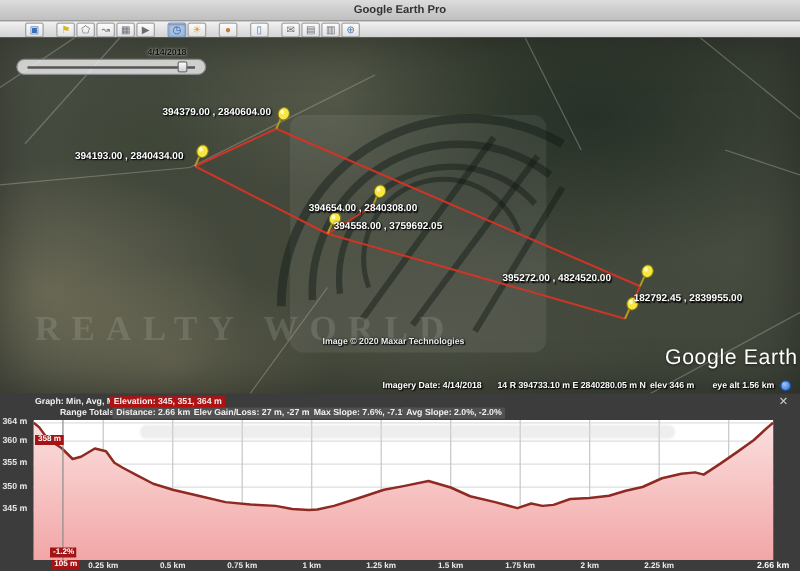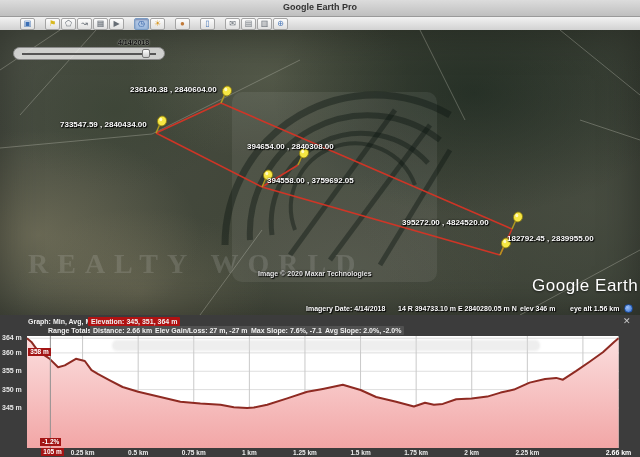--- a/index.html
+++ b/index.html
@@ -215,23 +215,23 @@
     <div id="ts-date">4/14/2018</div>
 
     <div id="copyright">Image © 2020 Maxar Technologies</div>
     <div id="ge-logo">Google Earth</div>
 
     <div class="status" style="left:306px;">Imagery Date: 4/14/2018</div>
     <div class="status" style="left:398px;">14 R 394733.10 m E 2840280.05 m N</div>
     <div class="status" style="left:520px;">elev   346 m</div>
     <div class="status" style="left:570px;">eye alt   1.56 km</div>
     <div id="nav-dot"></div>
-  <div class="pinlabel" style="left: 130px; top: 55px;">236140.38 , 2840604.00</div>
-      <div class="pinlabel" style="left: 60px; top: 90px;">733547.59 , 2840434.00</div>
-      <div class="pinlabel" style="left: 247px; top: 112px;">394654.00 , 2840308.00</div>
+  <div class="pinlabel" style="left: 130px; top: 55px;">394379.00 , 2840604.00</div>
+      <div class="pinlabel" style="left: 60px; top: 90px;">394193.00 , 2840434.00</div>
+      <div class="pinlabel" style="left: 247px; top: 132px;">394654.00 , 2840308.00</div>
       <div class="pinlabel" style="left: 267px; top: 146px;">394558.00 , 3759692.05</div>
       <div class="pinlabel" style="left: 402px; top: 188px;">395272.00 , 4824520.00</div>
       <div class="pinlabel" style="left: 507px; top: 204px;">182792.45 , 2839955.00</div>
     </div>
 
   <div id="elev">
     <div class="hdr" style="left:28px;top:3px;">Graph: Min, Avg, Max</div>
     <div class="hdr chip-red" style="left:88px;top:2px;">Elevation: 345, 351, 364 m</div>
     <div class="hdr" style="left:48px;top:12px;">Range Totals:</div>
     <div class="hdr chip-gray" style="left:90px;top:11px;">Distance: 2.66 km</div>

